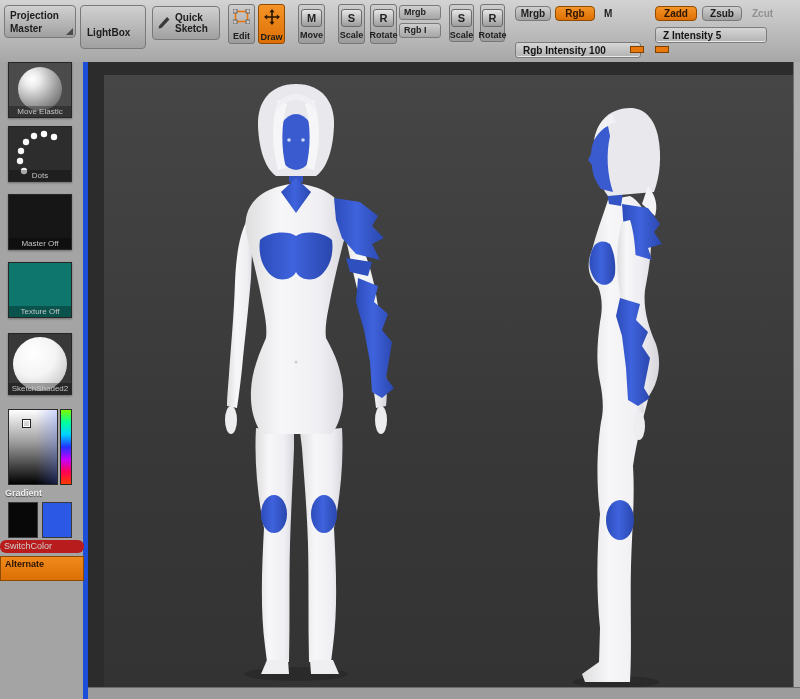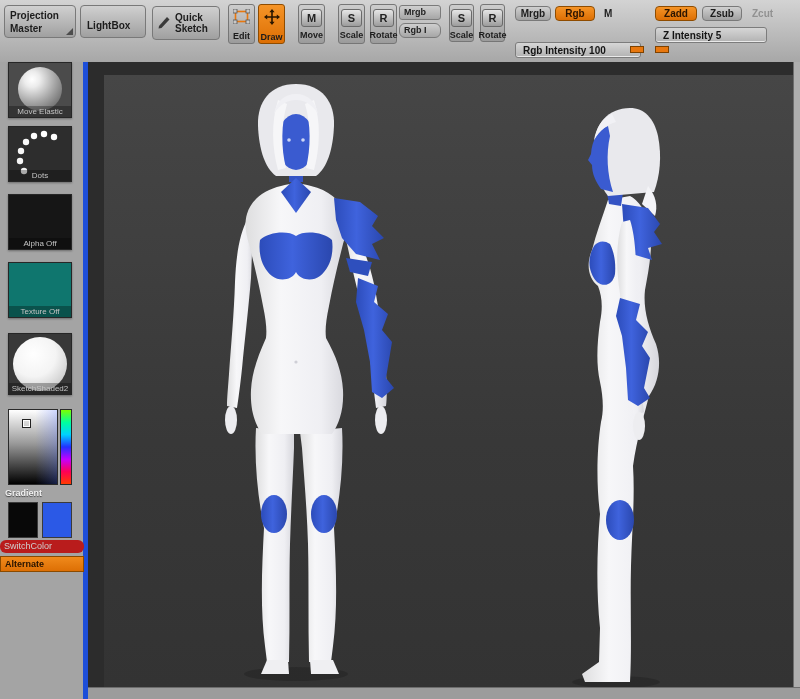--- a/index.html
+++ b/index.html
@@ -8,21 +8,21 @@
 
   
   .topbar{position:absolute;left:0;top:0;width:800px;height:62px;
     background:linear-gradient(#d3d3d3,#a7a7a7);border-bottom:1px solid #6d6d6d;}
   .zbtn{position:absolute;background:linear-gradient(#d0d0d0,#a0a0a0);
     border:1px solid #797979;border-radius:4px;color:#1c1c1c;
     font-size:10px;font-weight:bold;box-sizing:border-box;}
   .pm{left:4px;top:5px;width:72px;height:33px;padding:3px 5px;line-height:1.3;}
   .pm .corner{position:absolute;right:2px;bottom:2px;width:0;height:0;
     border-left:7px solid transparent;border-bottom:7px solid #4c4c4c;}
-  .lb{left:80px;top:5px;width:66px;height:33px;padding:14px 6px;}
+  .lb{left:80px;top:5px;width:66px;height:33px;padding:21px 6px;}
   .qs{left:152px;top:6px;width:68px;height:34px;display:flex;align-items:center;gap:4px;padding:0 4px;justify-content:space-between;}
   .qs-label{line-height:1.15;}
   .modebtn{position:absolute;top:4px;width:27px;height:40px;
     background:linear-gradient(#cdcdcd,#9b9b9b);border:1px solid #767676;border-radius:3px;
     display:flex;flex-direction:column;align-items:center;padding-top:4px;gap:3px;box-sizing:border-box;}
   .modebtn .mode-label{font-size:9px;font-weight:bold;color:#1c1c1c;}
   .modebtn.orange{background:linear-gradient(#f59427,#dd6f04);border-color:#8f4c00;}
   .letter-icon{display:block;width:19px;height:16px;background:linear-gradient(#e6e6e6,#9c9c9c);
     border:1px solid #6a6a6a;border-radius:3px;font-size:11px;font-weight:bold;color:#222;
     text-align:center;line-height:16px;}
@@ -62,21 +62,21 @@
     outline:1px solid #222;box-sizing:border-box;}
   .hue-strip{position:absolute;left:52px;top:0;width:12px;height:76px;border:1px solid #2a2a2a;box-sizing:border-box;
     background:linear-gradient(#7cff00,#00ff9d,#00d2ff,#2331ff,#c400ff,#ff0055,#ff3b00);}
   .gradient-label{position:absolute;left:5px;top:426px;font-size:9px;font-weight:bold;color:#f1f1f1;
     text-shadow:0 1px 1px #444;}
   .swatch{position:absolute;top:440px;width:30px;height:36px;border:1px solid #3a3a3a;box-sizing:border-box;}
   .swatch.black{left:8px;background:#080808;}
   .swatch.blue{left:42px;background:#2b59e6;}
   .switch-label{position:absolute;left:0;top:478px;width:84px;height:13px;background:#b91c1c;
     color:#cfcfcf;font-size:9px;padding:1px 0 0 4px;box-sizing:border-box;border-radius:6px;}
-  .alternate{position:absolute;left:0;top:494px;width:84px;height:16px;
+  .alternate{position:absolute;left:0;top:494px;width:84px;height:25px;
     background:linear-gradient(#f08a1c,#dd6f04);border:1px solid #8a4a00;box-sizing:border-box;
     color:#271300;font-size:9px;font-weight:bold;padding:2px 18px 0 4px;}
 
   
   .canvas{position:absolute;left:88px;top:62px;width:705px;height:625px;background:#2c2c2c;}
   .doc{position:absolute;left:16px;top:13px;right:0;bottom:0;
     background:linear-gradient(#464646,#383838 60%,#333333);}
   .model-svg{position:absolute;left:0;top:0;width:705px;height:625px;}
   .right-strip{position:absolute;left:793px;top:62px;width:7px;height:625px;background:#aeaeae;
     border-left:1px solid #6d6d6d;box-sizing:border-box;}
@@ -141,21 +141,21 @@
     </div>
 
     <div class="modebtn" style="left:370px;">
       <span class="letter-icon">R</span>
       <span class="mode-label">Rotate</span>
     </div>
 
     <div class="mini" style="left:399px;top:5px;">
       <span>Mrgb</span>
     </div>
-    <div class="mini" style="left:399px;top:23px;border-radius:6px;">
+    <div class="mini" style="left:399px;top:23px;">
       <span>Rgb I</span>
     </div>
 
     <div class="modebtn" style="left:449px;width:25px;height:38px;">
       <span class="letter-icon">S</span>
       <span class="mode-label">Scale</span>
     </div>
     <div class="modebtn" style="left:480px;width:25px;height:38px;">
       <span class="letter-icon">R</span>
       <span class="mode-label">Rotate</span>
@@ -202,21 +202,21 @@
         <circle cx="12" cy="24" r="3.2" fill="#f7f7f7"></circle>
         <circle cx="17" cy="15" r="3.2" fill="#fafafa"></circle>
         <circle cx="25" cy="9" r="3.2" fill="#fcfcfc"></circle>
         <circle cx="35" cy="7" r="3.2" fill="#ffffff"></circle>
         <circle cx="45" cy="10" r="3.2" fill="#ffffff"></circle>
       </svg>
       <div class="thumb-label">Dots</div>
     </div>
 
     <div class="thumb t-alpha">
-      <div class="thumb-label">Alpha  Off</div>
+      <div class="thumb-label">Master  Off</div>
     </div>
 
     <div class="thumb t-texture">
       <div class="thumb-label">Texture  Off</div>
     </div>
 
     <div class="thumb t-material">
       <div class="material-sphere"></div>
       <div class="thumb-label">SketchShaded2</div>
     </div>

